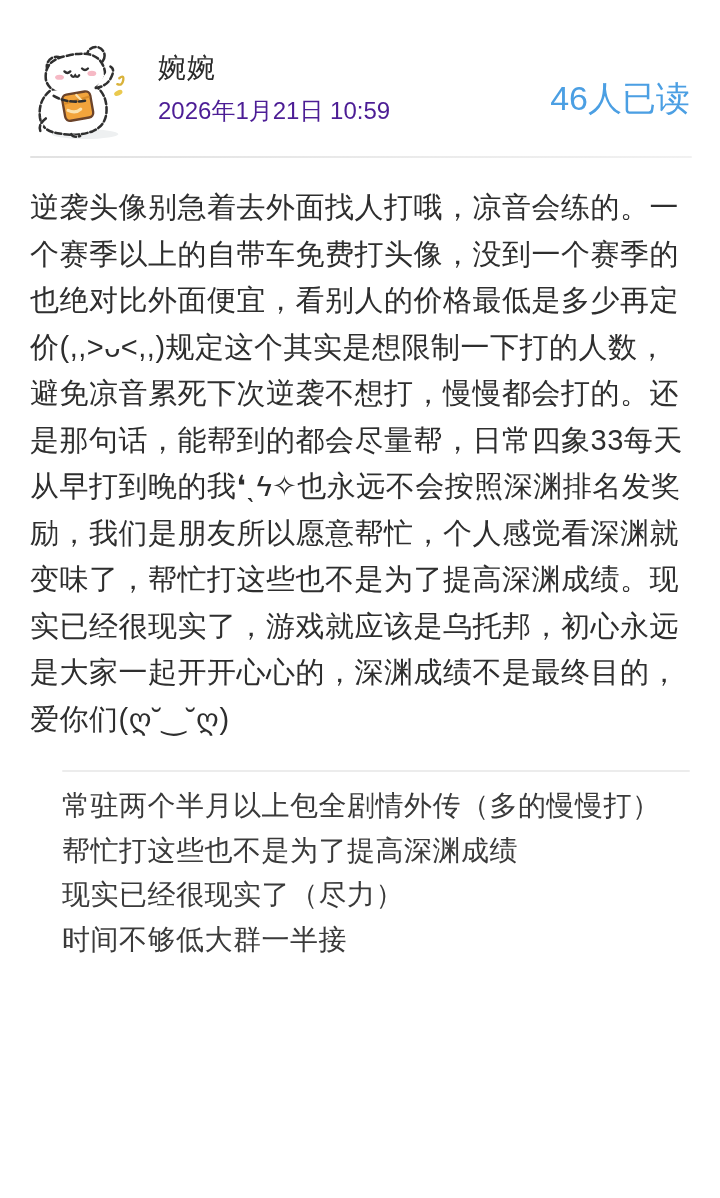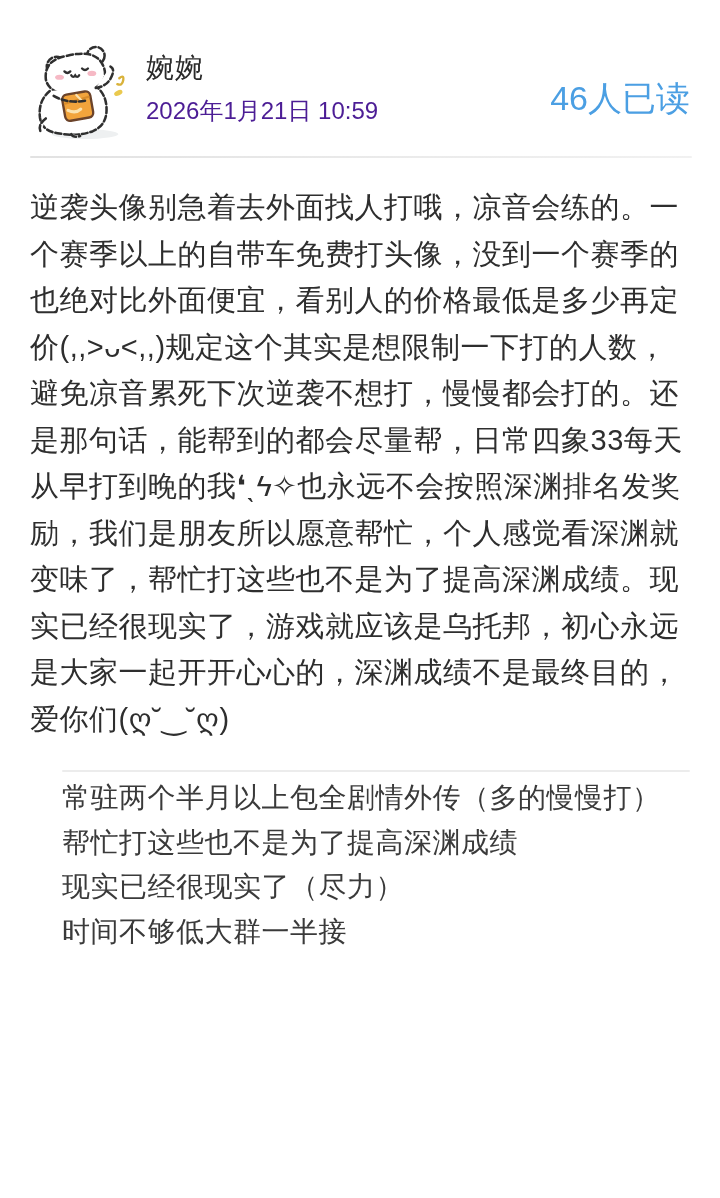--- a/index.html
+++ b/index.html
@@ -17,21 +17,21 @@
     align-items: flex-start;
     padding: 44px 30px 0 34px;
   }
   .avatar {
     width: 102px;
     height: 96px;
     flex: 0 0 auto;
     cursor: pointer;
   }
   .author-block {
-    margin-left: 10px;
+    margin-left: 22px;
     padding-top: 8px;
   }
   .author-name {
     font-size: 28px;
     line-height: 32px;
     font-weight: 500;
     color: #2b2b2b;
     letter-spacing: 1px;
   }
   .post-date {
@@ -71,21 +71,21 @@
     border-radius: 1px;
   }
   .note-line {
     margin-top: 0;
     padding-top: 0;
     font-size: 28px;
     line-height: 44.5px;
     color: #3a3a3a;
     letter-spacing: 0.5px;
   }
-  .notes-body { padding-top: 4px; }
+  .notes-body { padding-top: 12px; }
 </style>
 </head>
 <body>
 
 <div class="page">
 
   <div class="header">
 
     <div class="avatar">
       <svg viewBox="0 0 104 98" width="102" height="96" aria-hidden="true">

